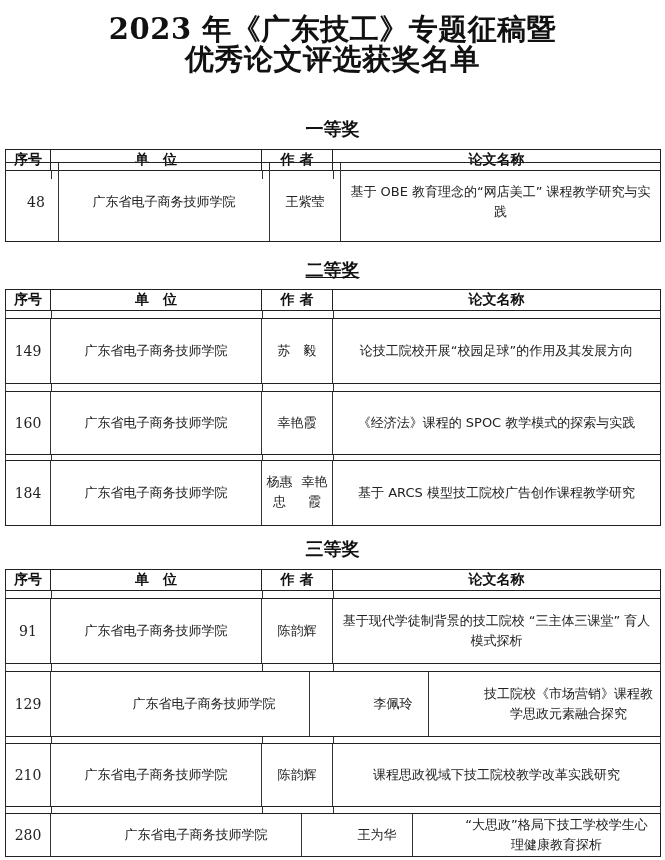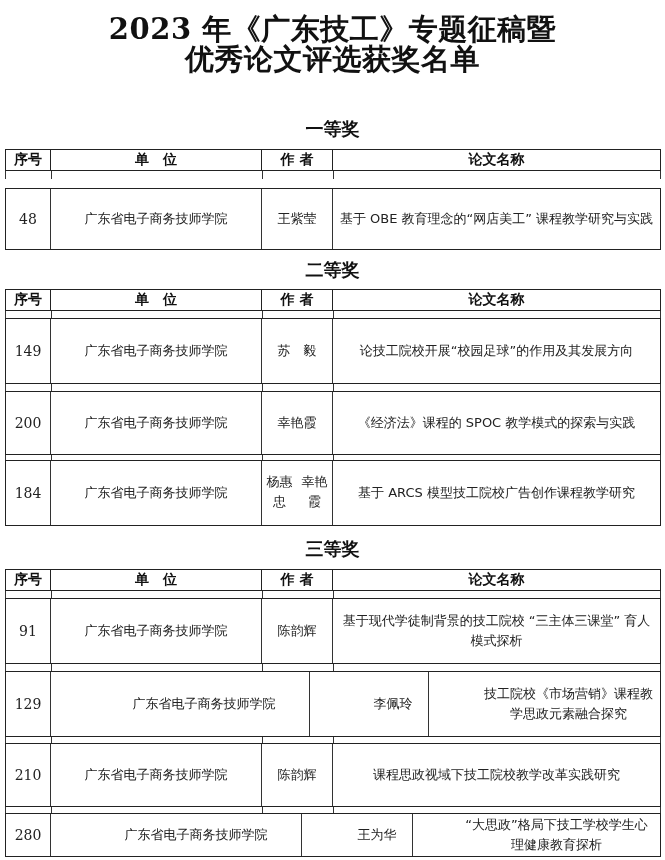--- a/index.html
+++ b/index.html
@@ -33,28 +33,28 @@
   <div class="c1">序号</div>
   <div class="c2">单　位</div>
   <div class="c3">作 者</div>
   <div class="c4">论文名称</div>
 </div>
 <div class="sub" style="top:171px;">
     <span style="left:45px"></span>
     <span style="left:256px"></span>
     <span style="left:327px"></span>
   </div>
-<div class="row" style="top:188px;height:62px;">
+<div class="row" style="top:162px;height:80px;padding-left:8px;">
   <div class="c1 num">48</div>
   <div class="c2">广东省电子商务技师学院</div>
   <div class="c3">王紫莹</div>
   <div class="c4">基于 OBE 教育理念的“网店美工” 课程教学研究与实践</div>
 </div>
 
-<div class="section-title" style="top:259px;">二等奖</div>
+<div class="section-title" style="top:259px;text-decoration:underline;">二等奖</div>
 <div class="hdr" style="top:289px;">
   <div class="c1">序号</div>
   <div class="c2">单　位</div>
   <div class="c3">作 者</div>
   <div class="c4">论文名称</div>
 </div>
 <div class="sub" style="top:311px;">
     <span style="left:45px"></span>
     <span style="left:256px"></span>
     <span style="left:327px"></span>
@@ -64,21 +64,21 @@
   <div class="c2">广东省电子商务技师学院</div>
   <div class="c3">苏　毅</div>
   <div class="c4">论技工院校开展“校园足球”的作用及其发展方向</div>
 </div>
 <div class="sub" style="top:384px;">
     <span style="left:45px"></span>
     <span style="left:256px"></span>
     <span style="left:327px"></span>
   </div>
 <div class="row" style="top:391px;height:64px;">
-  <div class="c1 num">200</div>
+  <div class="c1 num">160</div>
   <div class="c2">广东省电子商务技师学院</div>
   <div class="c3">幸艳霞</div>
   <div class="c4">《经济法》课程的 SPOC 教学模式的探索与实践</div>
 </div>
 <div class="sub" style="top:455px;height:5px;">
     <span style="left:45px"></span>
     <span style="left:256px"></span>
     <span style="left:327px"></span>
   </div>
 <div class="row" style="top:460px;height:66px;">

